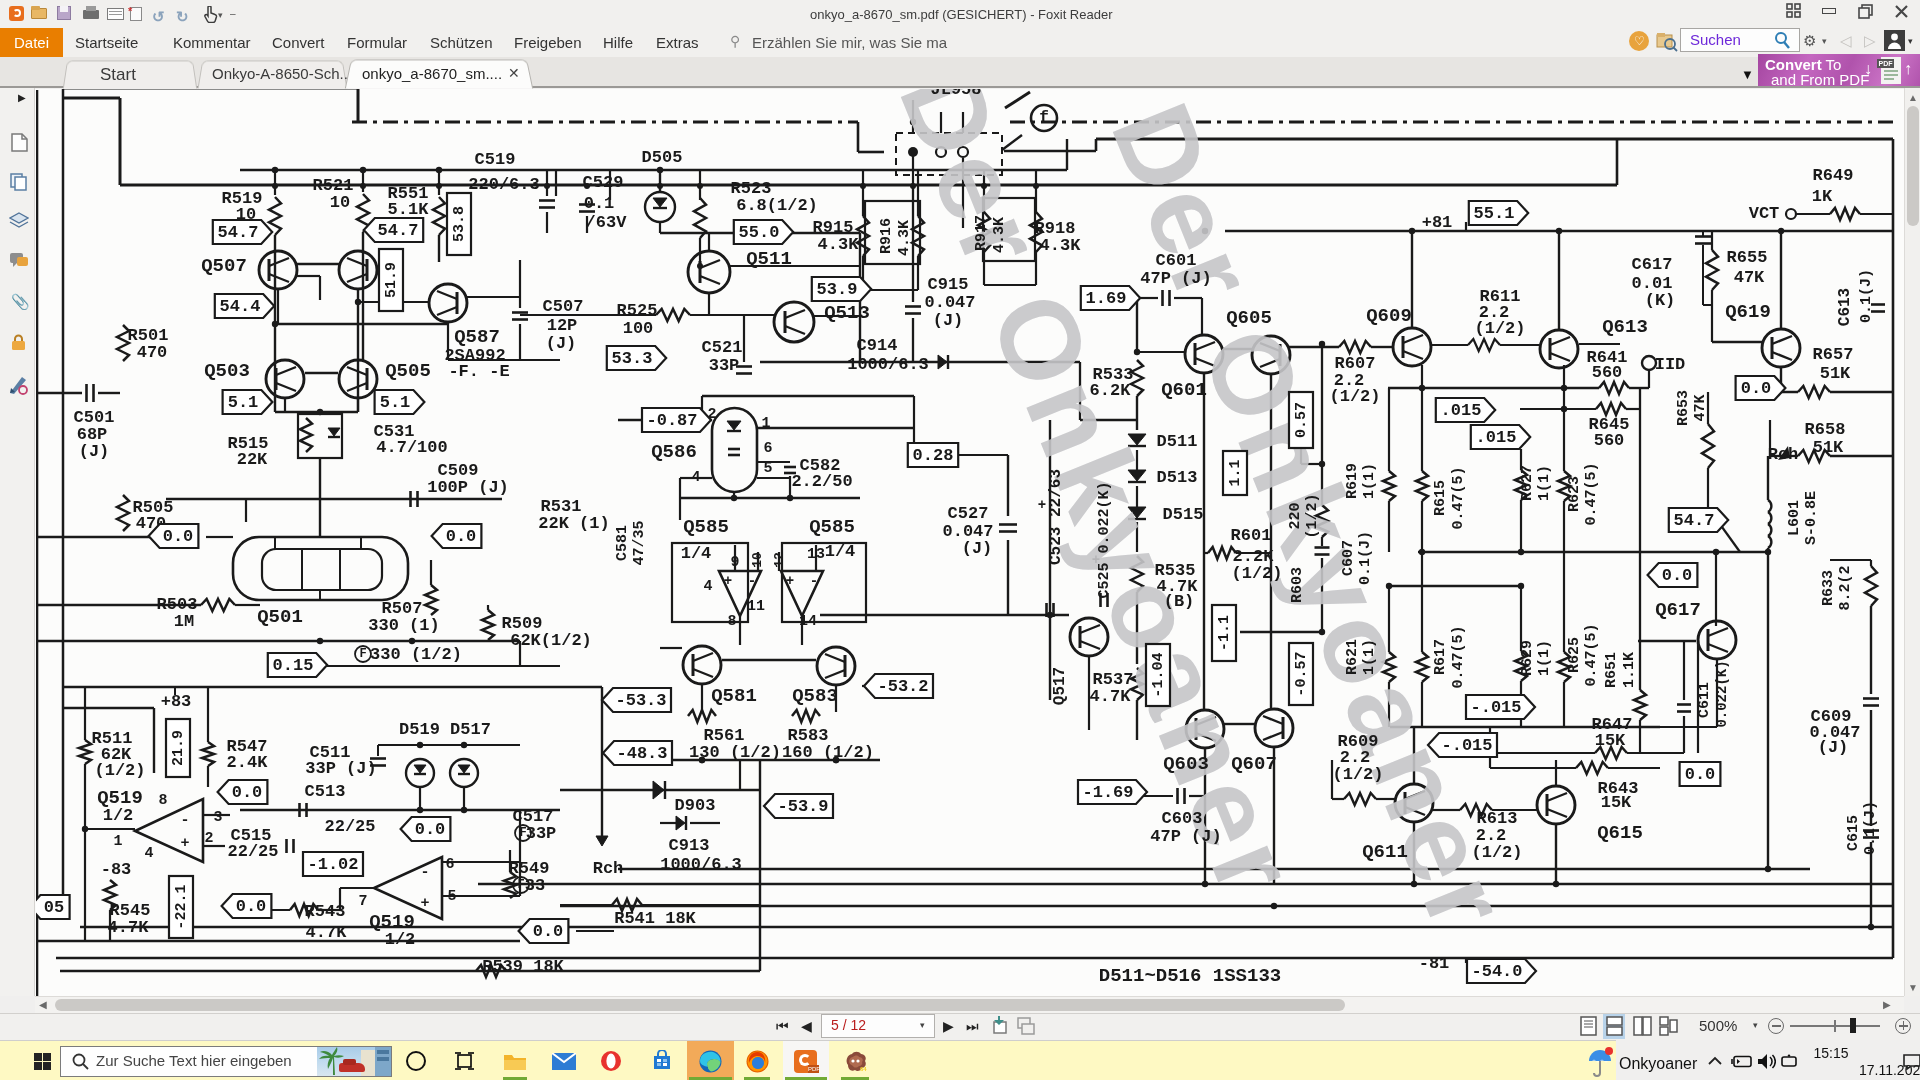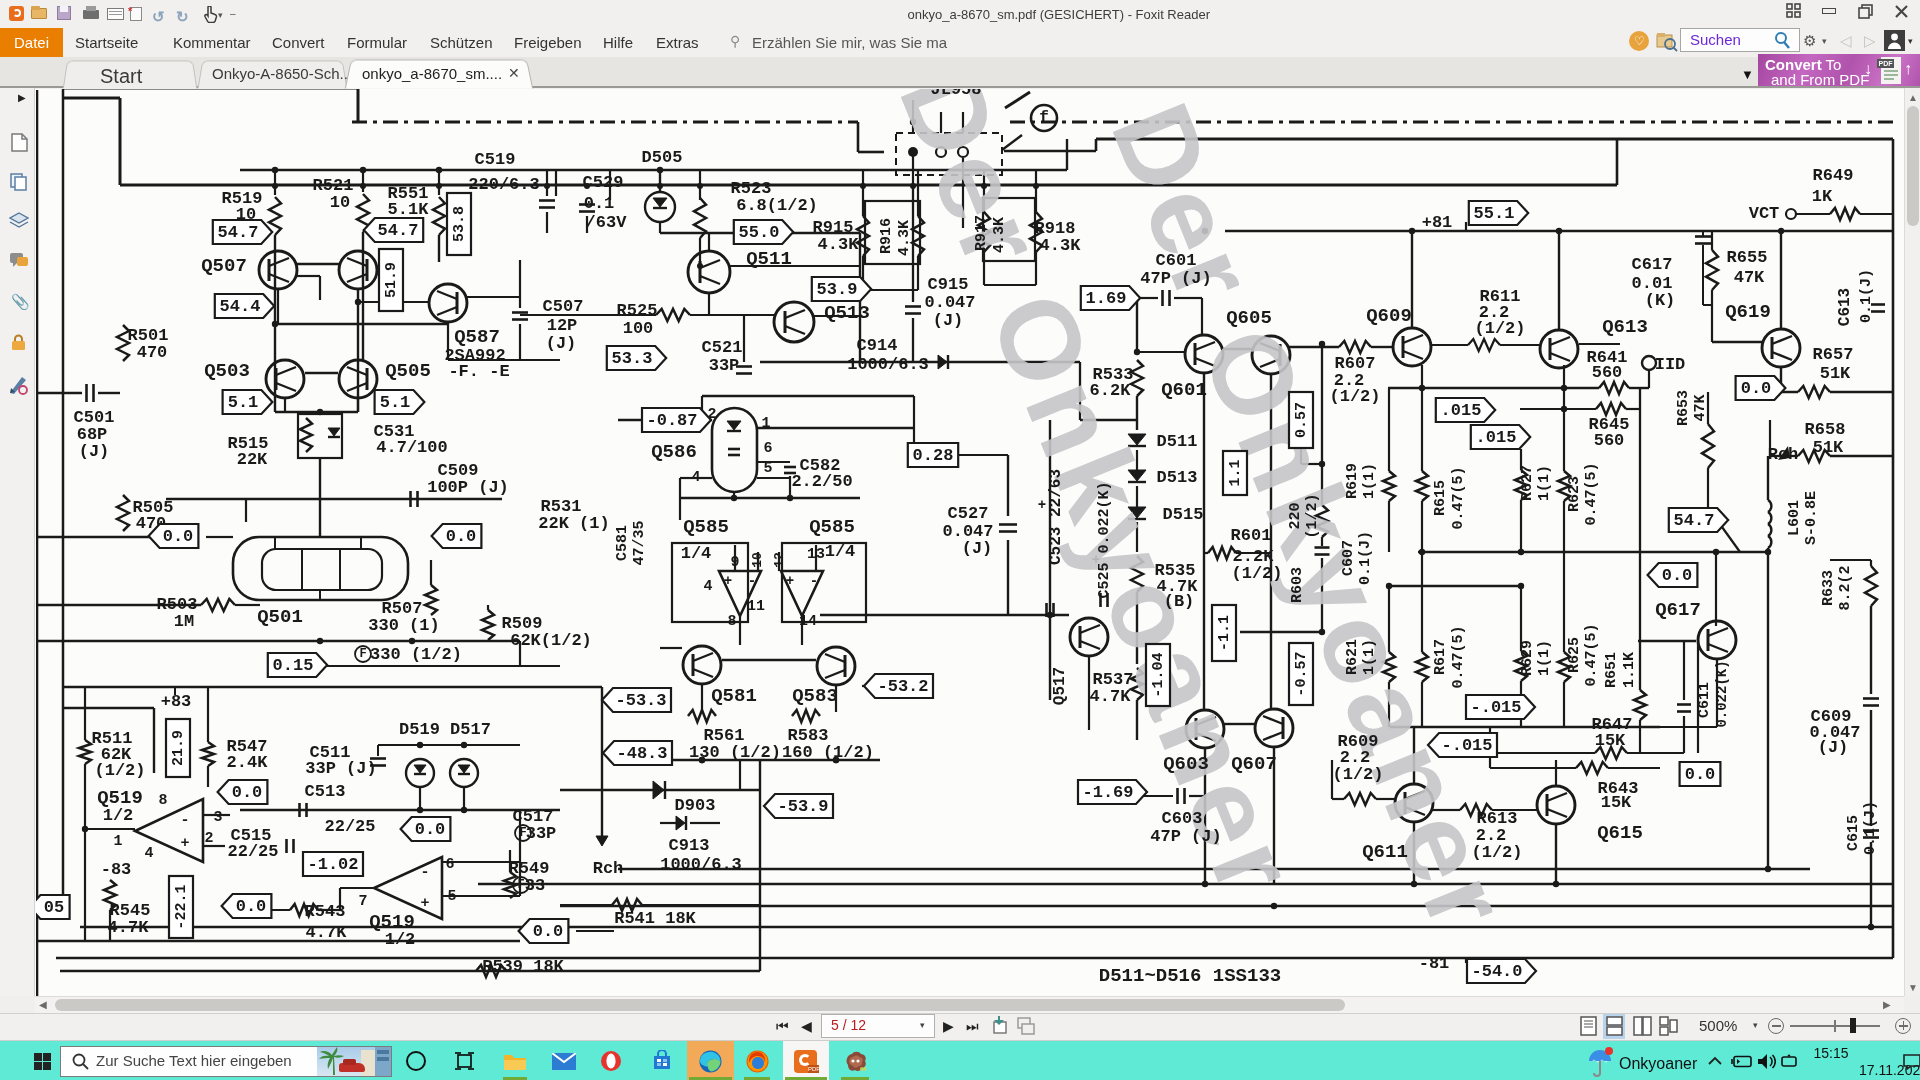--- a/index.html
+++ b/index.html
@@ -971,21 +971,21 @@
  <div class="abs" style="left:109px;top:14px;width:13px;height:1px;background:#999"></div>
  <div class="abs" style="left:130px;top:7px;width:12px;height:14px;background:#fbfbfb;border:1px solid #8a8a8a"></div>
  <div class="abs" style="left:128px;top:5px;color:#c33;font-size:11px;font-weight:bold">*</div>
  <div class="abs" style="left:152px;top:8px;color:#8ba3bc;font-size:15px;font-weight:bold">↺</div>
  <div class="abs" style="left:176px;top:8px;color:#8ba3bc;font-size:15px;font-weight:bold">↻</div>
  <svg class="abs" style="left:203px;top:6px" width="15" height="17" viewBox="0 0 15 17">
       <path d="M5 1 a1.6 1.6 0 0 1 3 0 v6 l4 1.5 a2 2 0 0 1 1.5 2.2 L12.5 14 a3 3 0 0 1 -3 2.6 H7 a3 3 0 0 1 -2.6-1.6 L2 10.5 a1.4 1.4 0 0 1 2.4-1.4 L5 10 Z" fill="none" stroke="#3c3c3c" stroke-width="1.5"></path>
     </svg>
  <div class="abs" style="left:218px;top:10px;color:#555;font-size:9px">▾</div>
  <div class="abs" style="left:230px;top:8px;color:#555;font-size:10px">‒</div>
- <div class="abs" style="left:810px;top:7px;width:400px;text-align:right;color:#3c3c3c;font-size:13px">onkyo_a-8670_sm.pdf (GESICHERT) - Foxit Reader</div>
+ <div class="abs" style="left:810px;top:7px;width:400px;text-align:left;color:#3c3c3c;font-size:13px">onkyo_a-8670_sm.pdf (GESICHERT) - Foxit Reader</div>
  <svg class="abs" style="left:1786px;top:3px" width="16" height="16" viewBox="0 0 16 16" fill="none" stroke="#474747" stroke-width="1.6">
       <rect x="1" y="1" width="5" height="5"></rect>
       <rect x="9" y="1" width="5" height="5"></rect>
       <rect x="1" y="9" width="5" height="5"></rect>
       <rect x="9" y="9" width="5" height="5"></rect>
     </svg>
  <div class="abs" style="left:1822px;top:8px;width:14px;height:6px;border:1.6px solid #474747"></div>
  <svg class="abs" style="left:1858px;top:4px" width="15" height="15" viewBox="0 0 15 15" fill="none" stroke="#474747" stroke-width="1.6">
       <rect x="4" y="1" width="10" height="10"></rect>
       <rect x="1" y="4" width="10" height="10" fill="#f1f0ee"></rect>
@@ -1028,21 +1028,21 @@
  <div class="abs" style="left:1884px;top:2px;width:21px;height:21px;background:#3d3d3d"></div>
  <svg class="abs" style="left:1887px;top:4px" width="15" height="17" viewBox="0 0 15 17">
       <circle cx="7.5" cy="5" r="3.4" fill="#fff"></circle>
       <path d="M1 17 a6.5 6.5 0 0 1 13 0 Z" fill="#fff"></path>
     </svg>
  <div class="abs" style="left:1908px;top:8px;color:#333;font-size:9px">▾</div>
 </div>
 
 <div class="abs" style="left:0;top:57px;width:1920px;height:31px;background:#e7e5e2;border-bottom:2px solid #9b9996">
  <div class="abs" style="left:65px;top:3px;width:130px;height:28px;background:#f0eeec;border:1px solid #c2c0bc;border-bottom:none;border-radius:6px 6px 0 0;transform:perspective(30px) rotateX(4deg)"></div>
- <div class="abs" style="left:100px;top:8px;font-size:20px;color:#3a3a3a">Start</div>
+ <div class="abs" style="left:100px;top:8px;font-size:17px;color:#3a3a3a">Start</div>
  <div class="abs" style="left:200px;top:3px;width:145px;height:28px;background:#f0eeec;border:1px solid #c2c0bc;border-bottom:none;border-radius:6px 6px 0 0;transform:perspective(30px) rotateX(4deg)"></div>
  <div class="abs" style="left:212px;top:8px;font-size:15px;color:#3a3a3a">Onkyo-A-8650-Sch...</div>
  <div class="abs" style="left:348px;top:2px;width:182px;height:29px;background:#fcfcfb;border:1px solid #b5b3af;border-bottom:none;border-radius:6px 6px 0 0;transform:perspective(30px) rotateX(4deg)"></div>
  <div class="abs" style="left:362px;top:8px;font-size:15px;color:#222">onkyo_a-8670_sm....</div>
  <div class="abs" style="left:508px;top:8px;font-size:14px;color:#444">✕</div>
  <div class="abs" style="left:1741px;top:10px;color:#111;font-size:13px">▼</div>
  <div class="abs" style="left:1758px;top:-3px;width:162px;height:32px;background:linear-gradient(115deg,#a446a0 0%,#c467c0 30%,#b053ac 55%,#cb74c6 80%,#b053ac 100%)">
   <div style="position:absolute;left:7px;top:2px;color:#fff;font-size:15px;"><b>Convert</b> To</div>
   <div style="position:absolute;left:13px;top:17px;color:#fff;font-size:15px;">and From PDF</div>
   <div style="position:absolute;left:123px;top:3px;width:20px;height:27px;background:#f4f3f2"></div>
@@ -1138,21 +1138,21 @@
  <div class="abs" style="left:1768px;top:1px;width:16px;height:16px;border:1.6px solid #6a6a6a;border-radius:50%;margin-top:3px"></div>
  <div class="abs" style="left:1772px;top:11px;width:9px;height:1.6px;background:#6a6a6a"></div>
  <div class="abs" style="left:1790px;top:11px;width:90px;height:2px;background:#777"></div>
  <div class="abs" style="left:1834px;top:6px;width:2px;height:12px;background:#777"></div>
  <div class="abs" style="left:1850px;top:4px;width:6px;height:15px;background:#1d1d1d"></div>
  <div class="abs" style="left:1895px;top:1px;width:16px;height:16px;border:1.6px solid #6a6a6a;border-radius:50%;margin-top:3px"></div>
  <div class="abs" style="left:1899px;top:11px;width:9px;height:1.6px;background:#6a6a6a"></div>
  <div class="abs" style="left:1899px;top:7px;width:1.6px;height:9px;background:#6a6a6a;margin-left:3.6px"></div>
 </div>
 
-<div class="abs" style="left:0;top:1040px;width:1920px;height:40px;background:#5eead4;border-top:1px solid #cfcecd">
+<div class="abs" style="left:0;top:1040px;width:1616px;height:40px;background:#fef9c3;border-top:1px solid #cfcecd">
  <svg class="abs" style="left:34px;top:12px" width="17" height="17" viewBox="0 0 17 17" fill="#232323">
       <rect x="0" y="0" width="8" height="8"></rect>
       <rect x="9" y="0" width="8" height="8"></rect>
       <rect x="0" y="9" width="8" height="8"></rect>
       <rect x="9" y="9" width="8" height="8"></rect>
     </svg>
  <div class="abs" style="left:60px;top:5px;width:332px;height:31px;background:#fefefe;border:1px solid #7b7b7b"></div>
  <svg class="abs" style="left:72px;top:12px" width="17" height="17" viewBox="0 0 17 17">
       <circle cx="7" cy="7" r="5.5" fill="none" stroke="#333" stroke-width="1.8"></circle>
       <line x1="11" y1="11" x2="16" y2="16" stroke="#333" stroke-width="1.8"></line>

